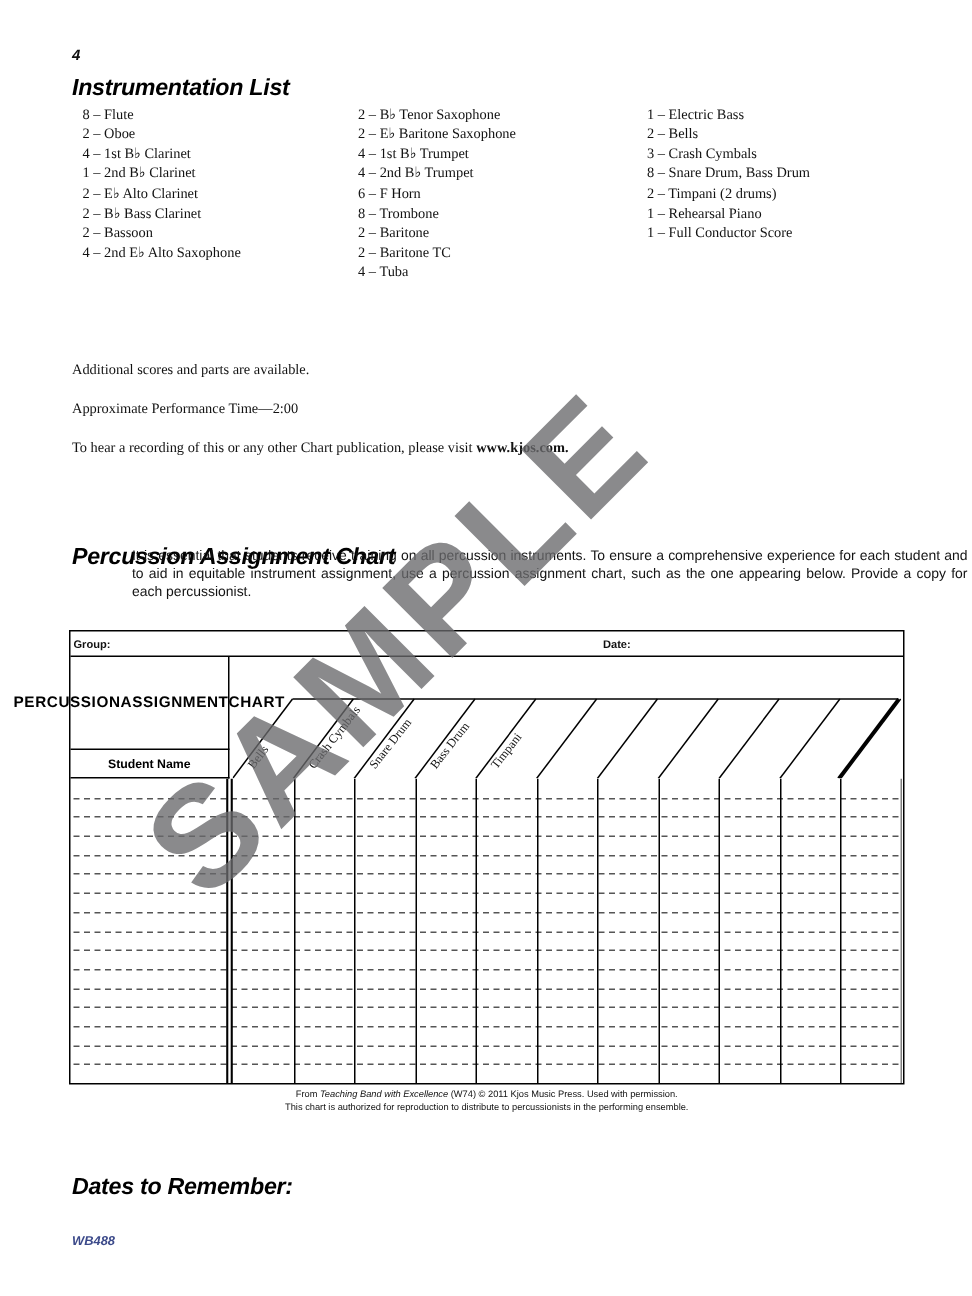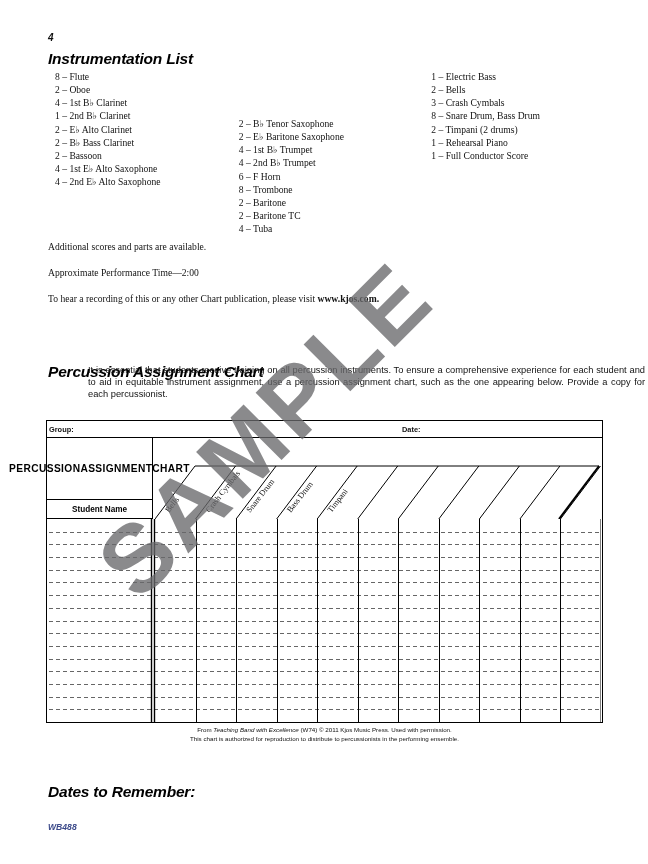--- a/index.html
+++ b/index.html
@@ -74,21 +74,21 @@
 
   
   .instr-wrap {
     position: absolute;
     left: 55px;
     top: 70px;
     width: 560px;
     display: flex;
   }
   .instr-col { width: 186px; }
-  .instr-col:nth-child(2) { width: 195px; margin-top: 47px; }
+  .instr-col:nth-child(2) { width: 195px; }
   .instr-item {
     font-family: "Liberation Serif", serif;
     font-size: 9.6px;
     line-height: 13.15px;
     color: #121212;
     white-space: nowrap;
   }
 
   
   .note {
@@ -257,21 +257,20 @@
 
   <div class="instr-wrap">
     <div class="instr-col" id="icol1">
         <div class="instr-item">8 – Flute</div>
         <div class="instr-item">2 – Oboe</div>
         <div class="instr-item">4 – 1st B♭ Clarinet</div>
         <div class="instr-item">1 – 2nd B♭ Clarinet</div>
         <div class="instr-item">2 – E♭ Alto Clarinet</div>
         <div class="instr-item">2 – B♭ Bass Clarinet</div>
         <div class="instr-item">2 – Bassoon</div>
-        <div class="instr-item">4 – 1st E♭ Alto Saxophone</div>
         <div class="instr-item">4 – 2nd E♭ Alto Saxophone</div>
       </div>
     <div class="instr-col" id="icol2">
         <div class="instr-item">2 – B♭ Tenor Saxophone</div>
         <div class="instr-item">2 – E♭ Baritone Saxophone</div>
         <div class="instr-item">4 – 1st B♭ Trumpet</div>
         <div class="instr-item">4 – 2nd B♭ Trumpet</div>
         <div class="instr-item">6 – F Horn</div>
         <div class="instr-item">8 – Trombone</div>
         <div class="instr-item">2 – Baritone</div>

